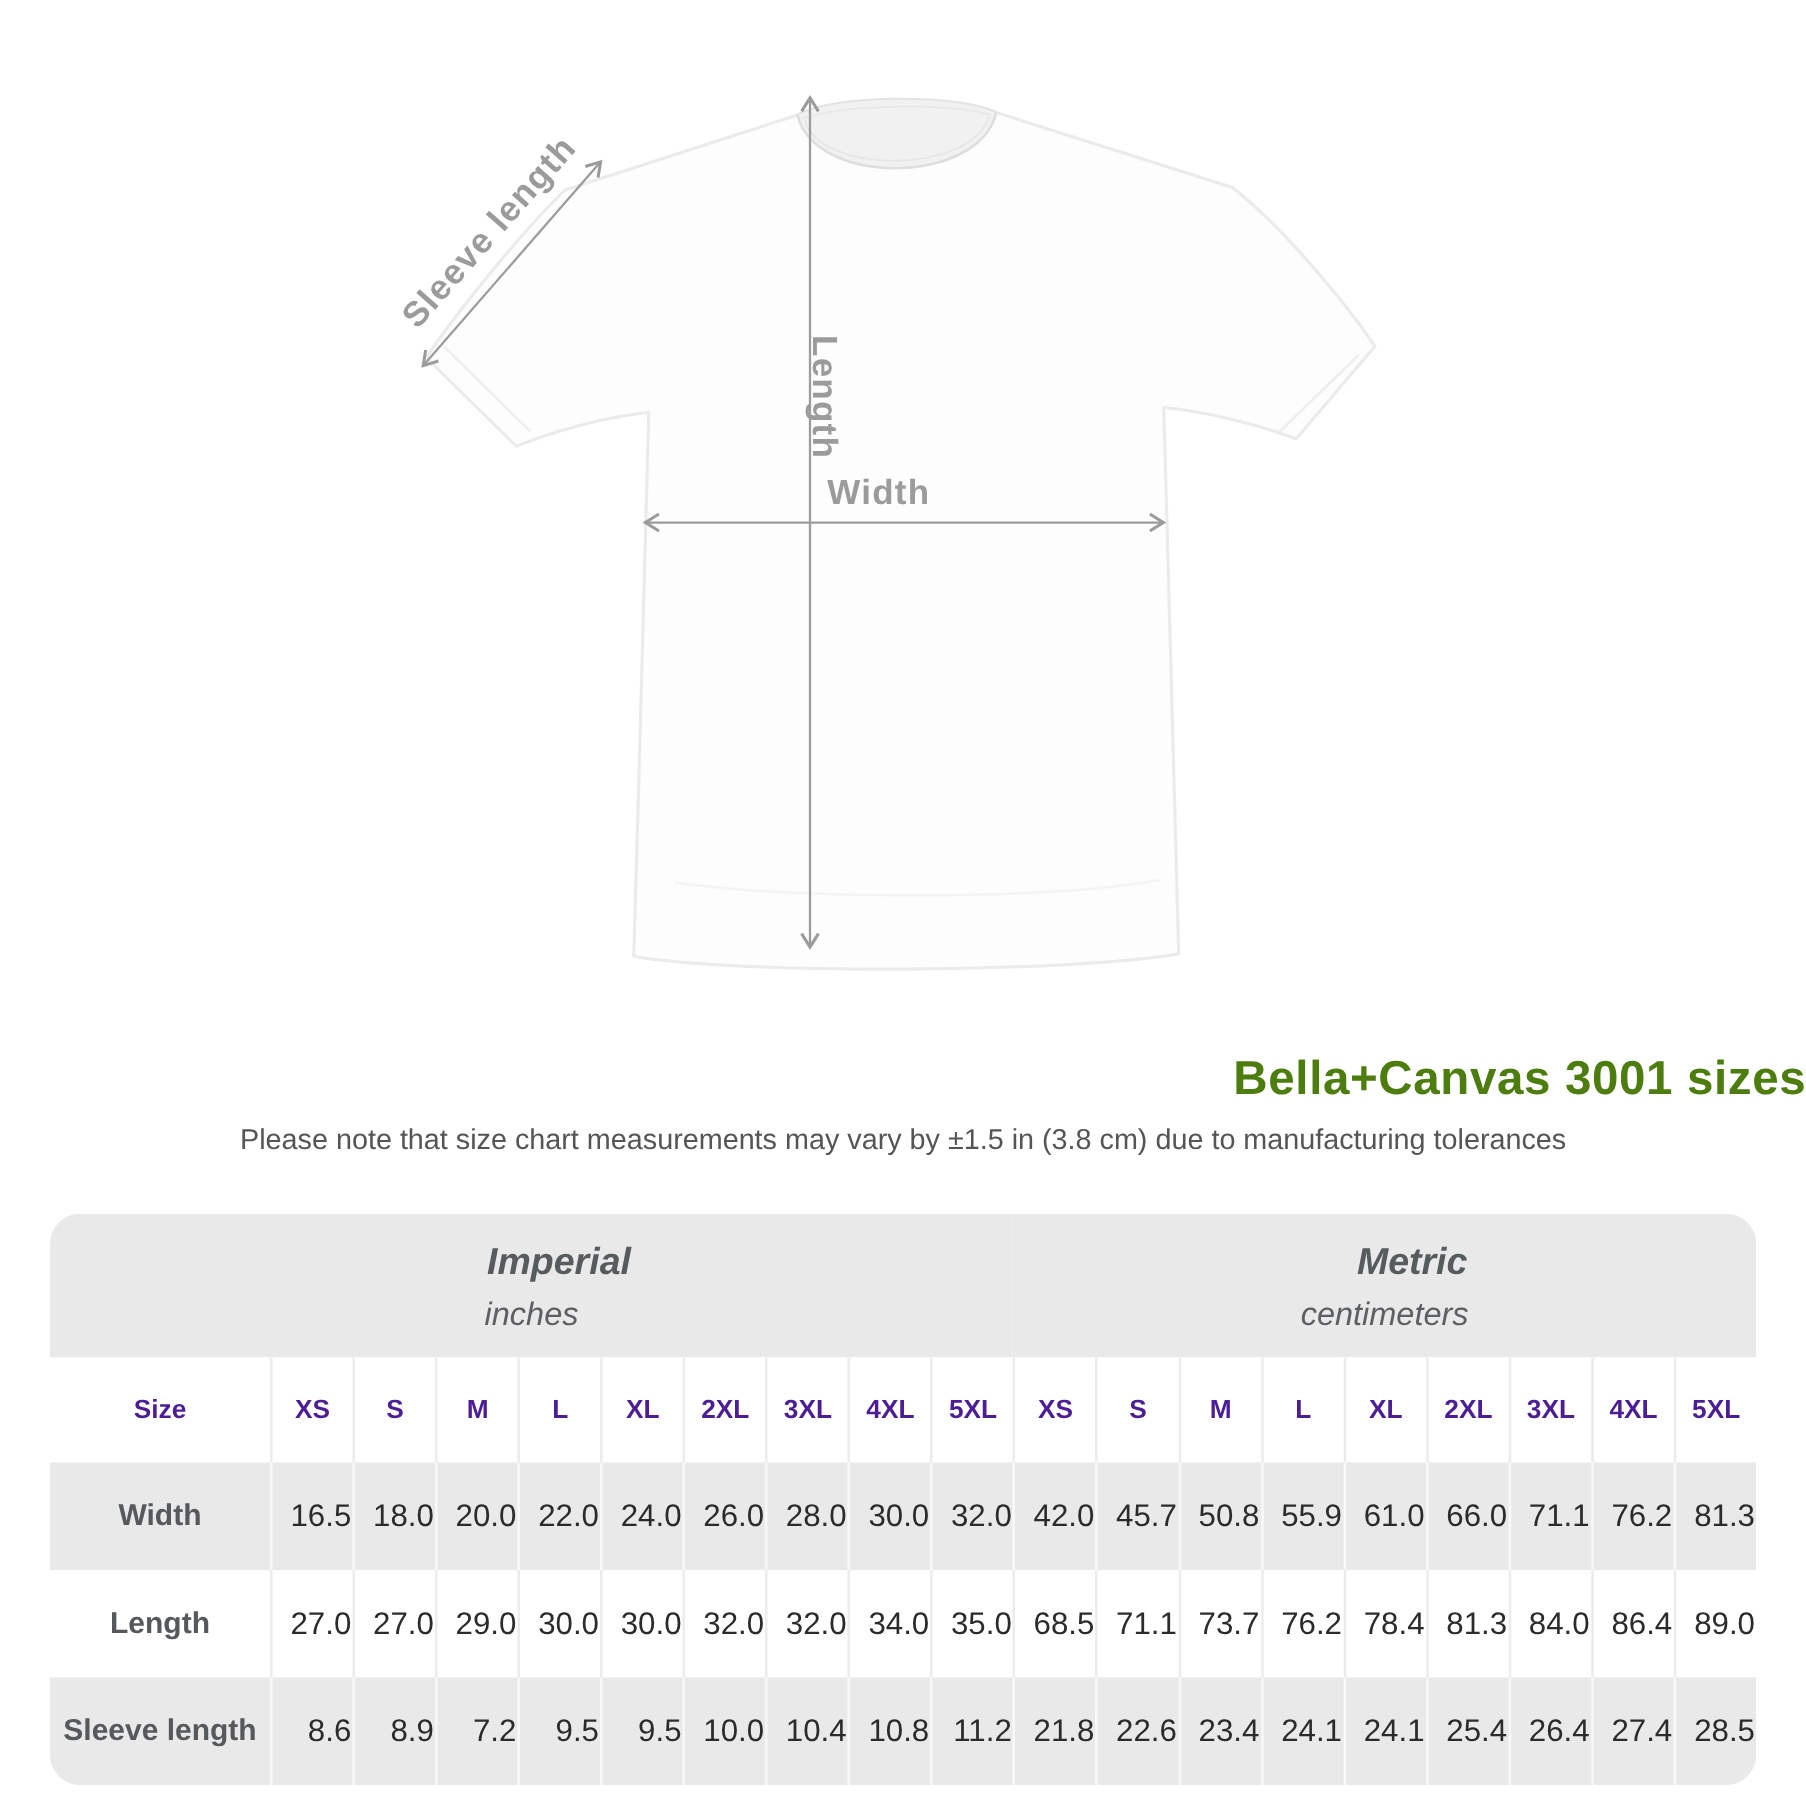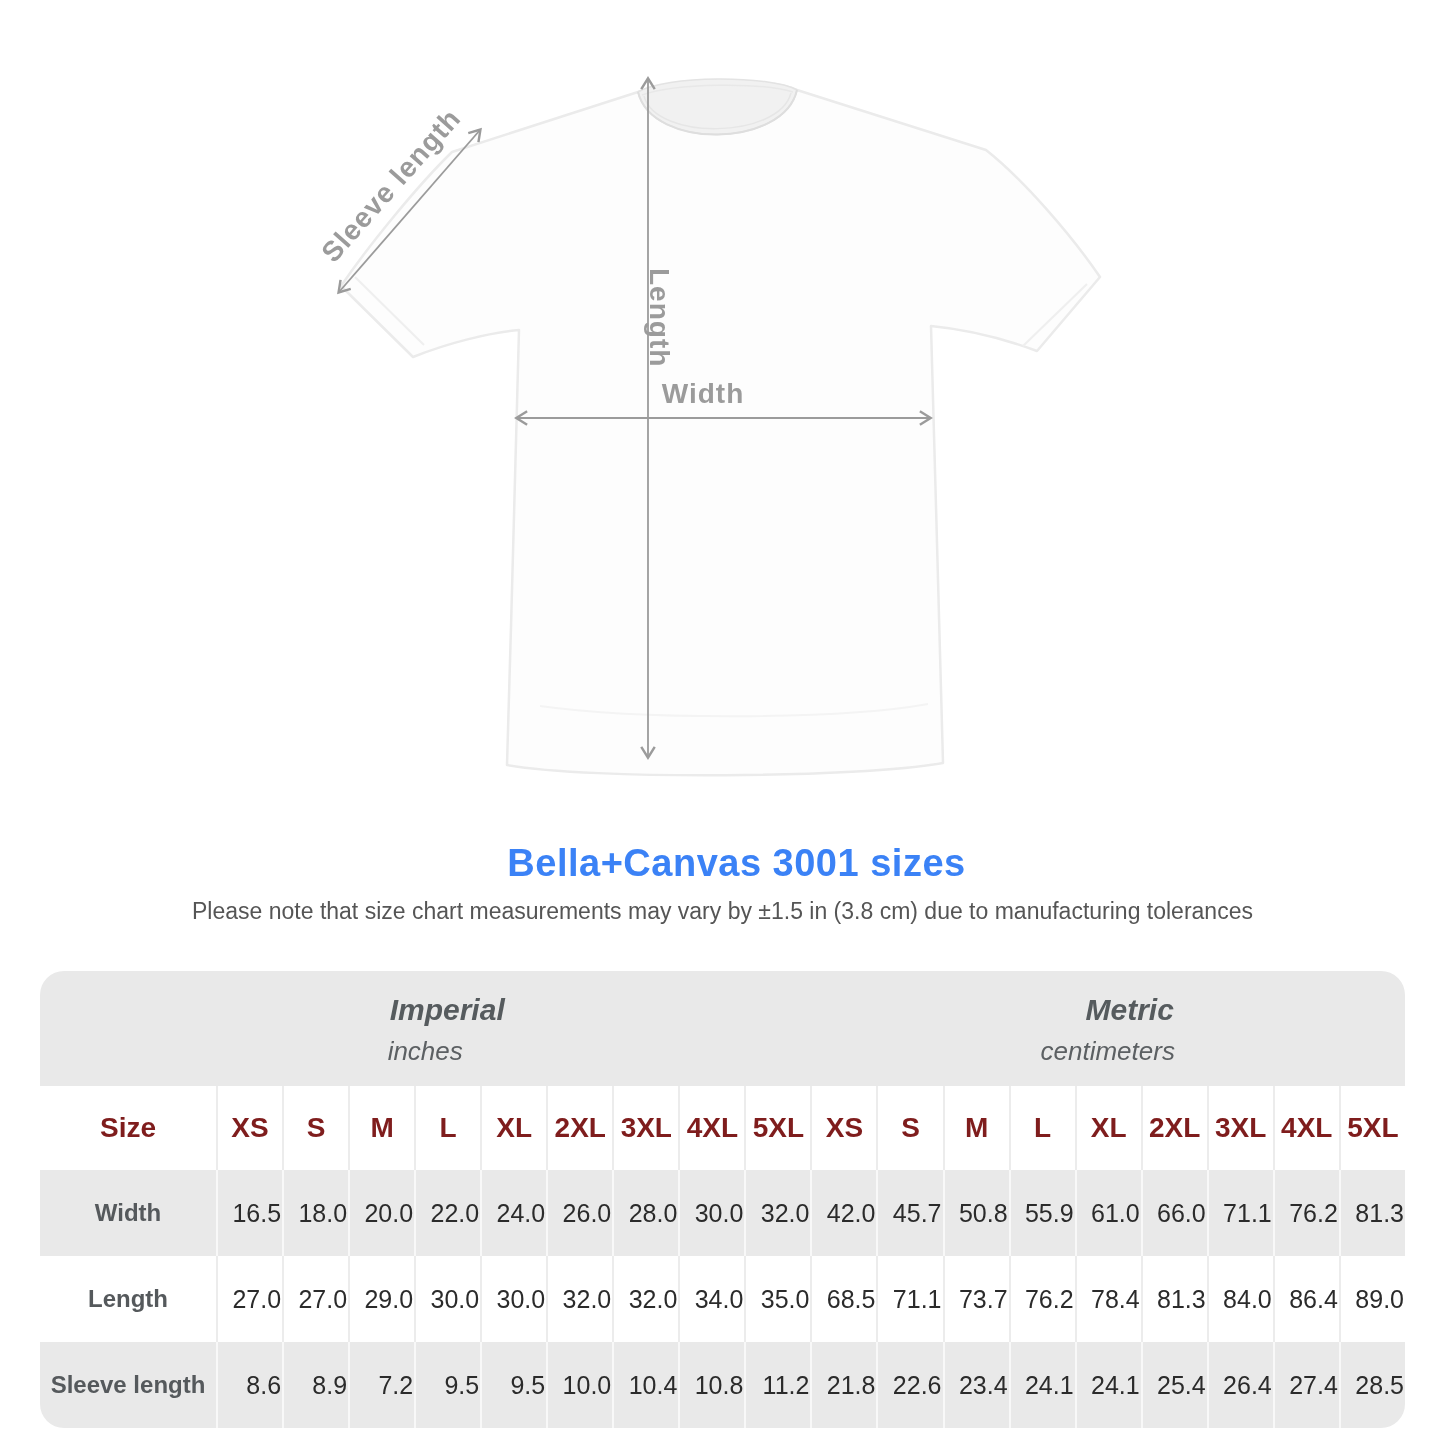--- a/index.html
+++ b/index.html
@@ -9,22 +9,22 @@
   }
   
   .diagram{position:relative;width:1445px;height:828px;}
   .diagram svg{display:block;}
   .dlabel{
     font-family:"Liberation Sans",sans-serif;
     font-weight:bold;font-size:28px;fill:#9b9b9b;letter-spacing:1px;
   }
   
   .page-title{
-    margin:14px 0 0;text-align:center;
-    font-size:38px;font-weight:bold;color:#3b82f6;letter-spacing:.5px;padding-left:28px;
+    margin:14px 0 0;text-align:right;
+    font-size:38px;font-weight:bold;color:#4d7c0f;letter-spacing:.5px;padding-left:28px;
   }
   .tolerance-note{
     margin:13px 0 0;text-align:center;
     font-size:23px;color:#555555;
   }
   
   .table-wrap{margin:46px 40px 0;border-radius:24px;overflow:hidden;}
   table.size-table{
     width:100%;border-collapse:separate;border-spacing:0;table-layout:fixed;
   }
@@ -32,21 +32,21 @@
   tr.band th{
     background:#e9e9e9;height:92px;vertical-align:top;padding-top:22px;
   }
   tr.band .g{
     font-size:30px;font-weight:bold;font-style:italic;color:#565b5e;line-height:1.1;padding-left:44px;
   }
   tr.band .gs{
     font-size:26px;font-style:italic;font-weight:normal;color:#5c6063;margin-top:10px;
   }
   tr.sizes th{
-    height:82px;background:#ffffff;font-size:28px;font-weight:bold;color:#7f1d1d;
+    height:82px;background:#ffffff;font-size:21px;font-weight:bold;color:#4c1d95;
     text-align:center;vertical-align:middle;
   }
   tr.sizes th + th{border-left:2px solid #ececec;}
   tbody tr{height:86px;}
   tbody th{
     font-size:24px;font-weight:bold;color:#55595c;text-align:center;vertical-align:middle;
   }
   tbody td{
     font-size:25px;font-weight:normal;color:#2b2b2b;text-align:right;vertical-align:middle;
   }

